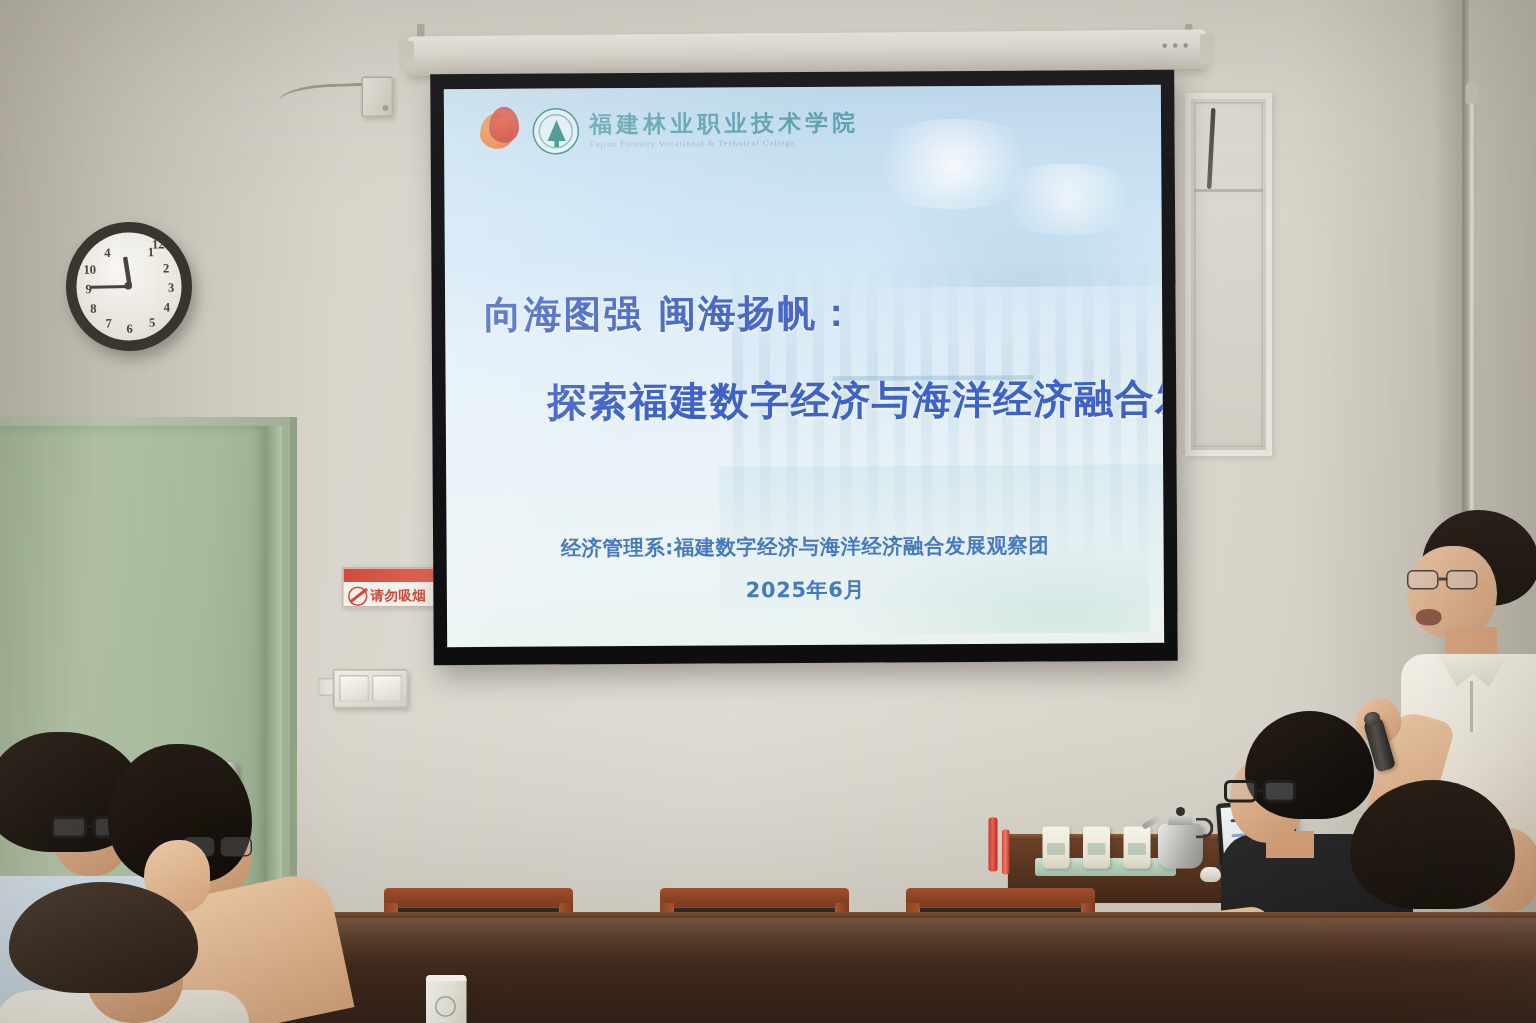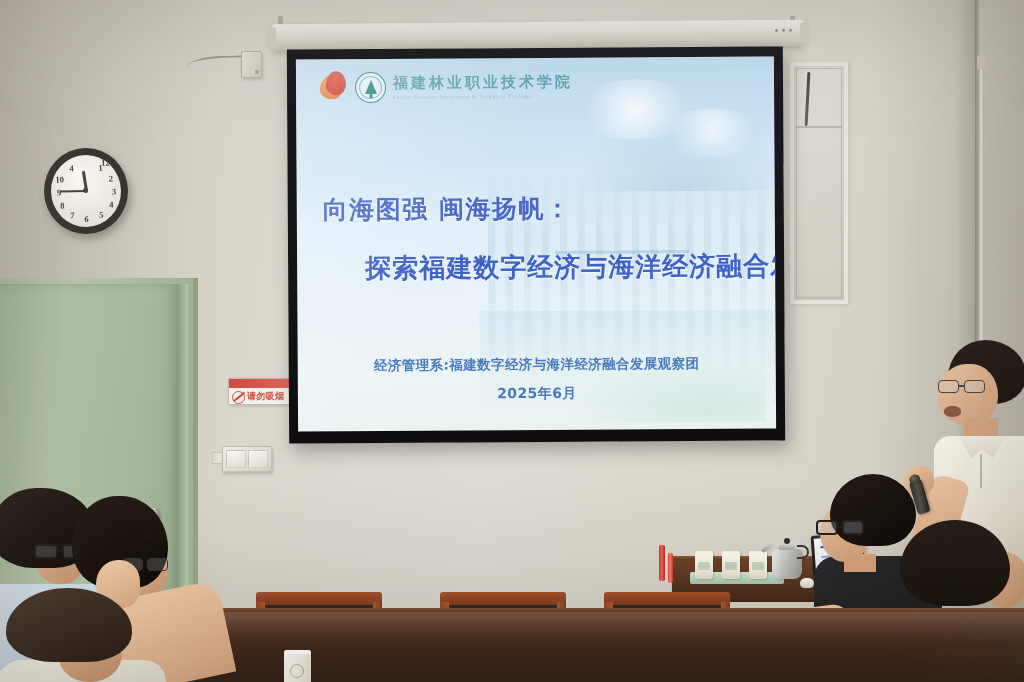--- a/index.html
+++ b/index.html
@@ -130,21 +130,21 @@
     border:1px solid rgba(150,130,125,.5);
     box-shadow:1px 1px 3px rgba(90,80,75,.25);
     overflow:hidden;
   }
   .nosmoke-bar{
     position:absolute; left:0; top:0; width:62px; height:9px;
     background:linear-gradient(90deg,#cf4a3e,#e0675a);
   }
   .nosmoke-body{
     position:absolute; left:0; top:9px; width:62px; height:18px;
-    display:flex; align-items:center; gap:2px; padding-left:3px;font-family:Liberation Mono, monospace;
+    display:flex; align-items:center; gap:2px; padding-left:3px;
   }
   .nosmoke-icon{
     width:13px; height:13px; border:1.6px solid #cf4a3e; border-radius:50%;
     position:relative; flex:none;
   }
   .nosmoke-icon::after{
     content:""; position:absolute; left:-1px; top:4.5px;
     width:14px; height:1.6px; background:#cf4a3e; transform:rotate(-38deg);
   }
   .nosmoke-text{

